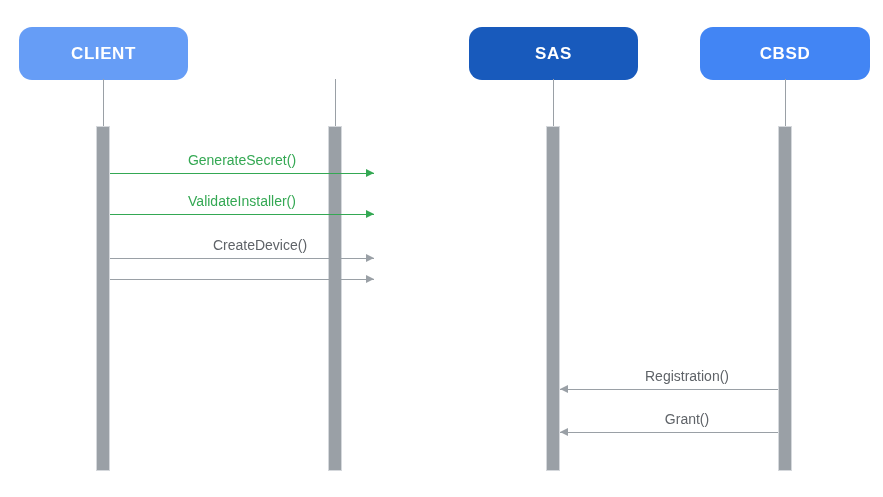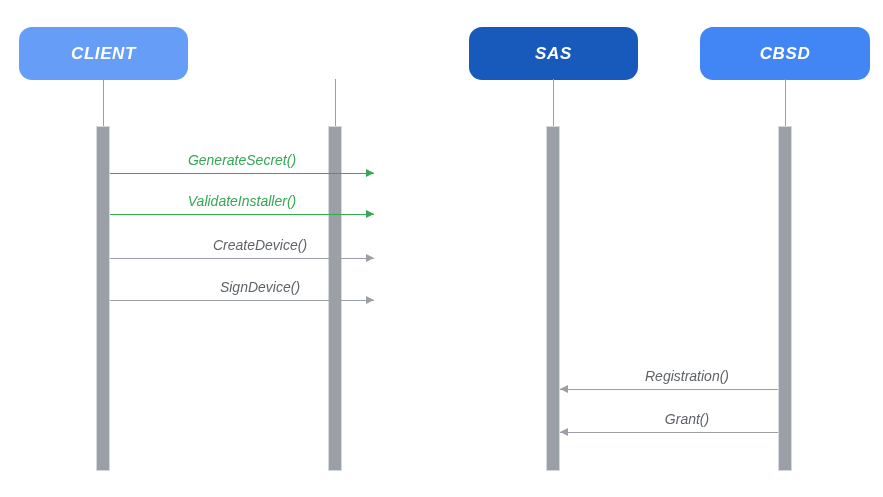--- a/index.html
+++ b/index.html
@@ -1,15 +1,15 @@
 <!DOCTYPE html>
 <html><head>
 <meta charset="utf-8">
 <style>
-  * { margin: 0; padding: 0; box-sizing: border-box; font-style: italic; }
+  * { margin: 0; padding: 0; box-sizing: border-box; }
   html, body { background: #ffffff; }
   body { font-family: "Liberation Sans", sans-serif; }
 
   .canvas {
     position: relative;
     width: 883px;
     height: 497px;
     background: #ffffff;
     overflow: hidden;
   }
@@ -144,21 +144,20 @@
   </div>
 
   <div class="message span-left msg-3 msg-gray dir-right">
     <div class="msg-label">CreateDevice()</div>
     <div class="msg-line">
       <span class="arrow-head"></span>
     </div>
   </div>
 
   <div class="message span-left msg-4 msg-gray dir-right">
-    <div class="msg-label">SignDevice()</div>
     <div class="msg-line">
       <span class="arrow-head"></span>
     </div>
   </div>
 
   <div class="message span-right msg-5 msg-gray dir-left">
     <div class="msg-label">Registration()</div>
     <div class="msg-line">
       <span class="arrow-head"></span>
     </div>

